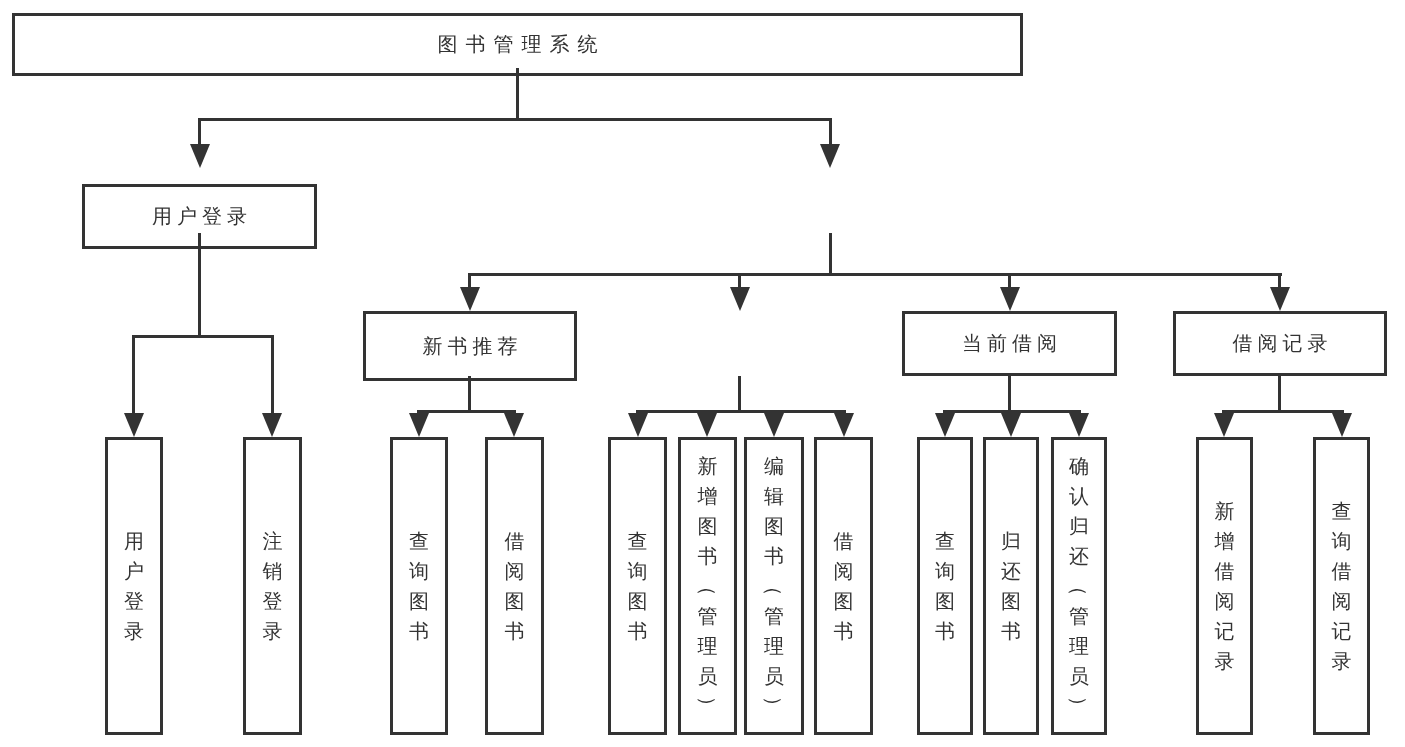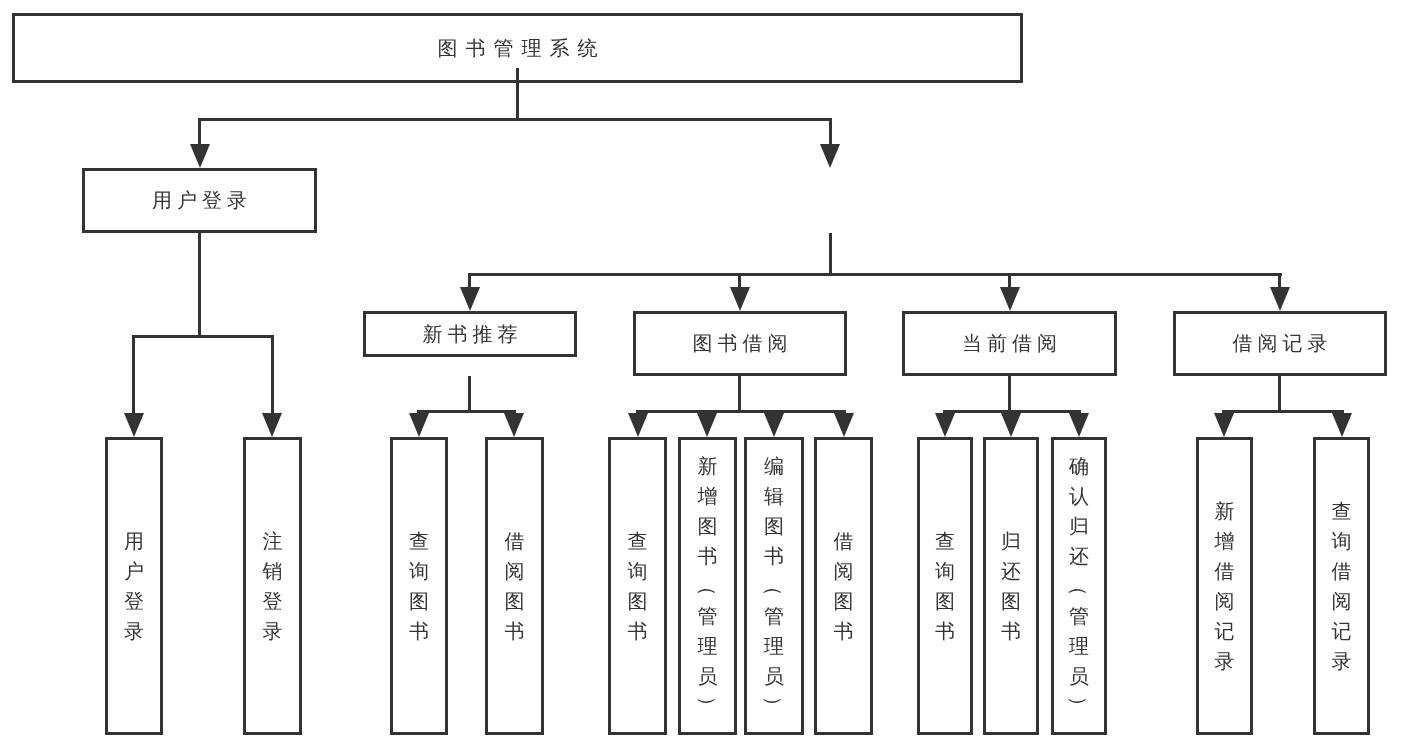--- a/index.html
+++ b/index.html
@@ -38,32 +38,32 @@
   .watermark{
     position:absolute;left:1183px;top:712px;font-size:19px;letter-spacing:0.5px;
     color:var(--wm);white-space:nowrap;
   }
 </style>
 </head>
 <body>
 
 <div class="stage">
 
-  <div class="node" style="left:12px;top:13px;width:1011px;height:70px;">
+  <div class="node" style="left:12px;top:13px;width:1011px;height:63px;">
     <span class="label-h label-title">图书管理系统</span>
   </div>
 
   <div class="line" style="left:516px;top:68px;width:3px;height:50px;"></div>
   <div class="line" style="left:198px;top:118px;width:634px;height:3px;"></div>
   <div class="line" style="left:198px;top:118px;width:3px;height:26px;"></div>
   <div class="line" style="left:829px;top:118px;width:3px;height:26px;"></div>
   <div class="arrow" style="left:190px;top:144px;"></div>
   <div class="arrow" style="left:820px;top:144px;"></div>
 
-  <div class="node" style="left:82px;top:168px;width:235px;height:65px;">
+  <div class="node" style="left:82px;top:184px;width:235px;height:65px;">
     <span class="label-h">用户登录</span>
   </div>
 
   <div class="line" style="left:198px;top:233px;width:3px;height:102px;"></div>
   <div class="line" style="left:132px;top:335px;width:142px;height:3px;"></div>
   <div class="line" style="left:132px;top:335px;width:3px;height:78px;"></div>
   <div class="line" style="left:271px;top:335px;width:3px;height:78px;"></div>
   <div class="arrow" style="left:124px;top:413px;"></div>
   <div class="arrow" style="left:262px;top:413px;"></div>
 
@@ -71,25 +71,22 @@
   <div class="line" style="left:468px;top:273px;width:814px;height:3px;"></div>
   <div class="line" style="left:468px;top:273px;width:3px;height:14px;"></div>
   <div class="line" style="left:738px;top:273px;width:3px;height:14px;"></div>
   <div class="line" style="left:1008px;top:273px;width:3px;height:14px;"></div>
   <div class="line" style="left:1278px;top:273px;width:3px;height:14px;"></div>
   <div class="arrow" style="left:460px;top:287px;"></div>
   <div class="arrow" style="left:730px;top:287px;"></div>
   <div class="arrow" style="left:1000px;top:287px;"></div>
   <div class="arrow" style="left:1270px;top:287px;"></div>
 
-  <div class="node" style="left:363px;top:311px;width:214px;height:46px;">
+  <div class="node" style="left:363px;top:311px;width:214px;height:70px;">
     <span class="label-h">新书推荐</span>
-  </div>
-  <div class="node" style="left:633px;top:311px;width:214px;height:65px;">
-    <span class="label-h">图书借阅</span>
   </div>
   <div class="node" style="left:1173px;top:311px;width:214px;height:65px;">
     <span class="label-h">借阅记录</span>
   </div>
   <div class="node" style="left:902px;top:311px;width:215px;height:65px;">
     <span class="label-h">当前借阅</span>
   </div>
 
   <div class="line" style="left:468px;top:376px;width:3px;height:34px;"></div>
   <div class="line" style="left:417px;top:410px;width:99px;height:3px;"></div>

